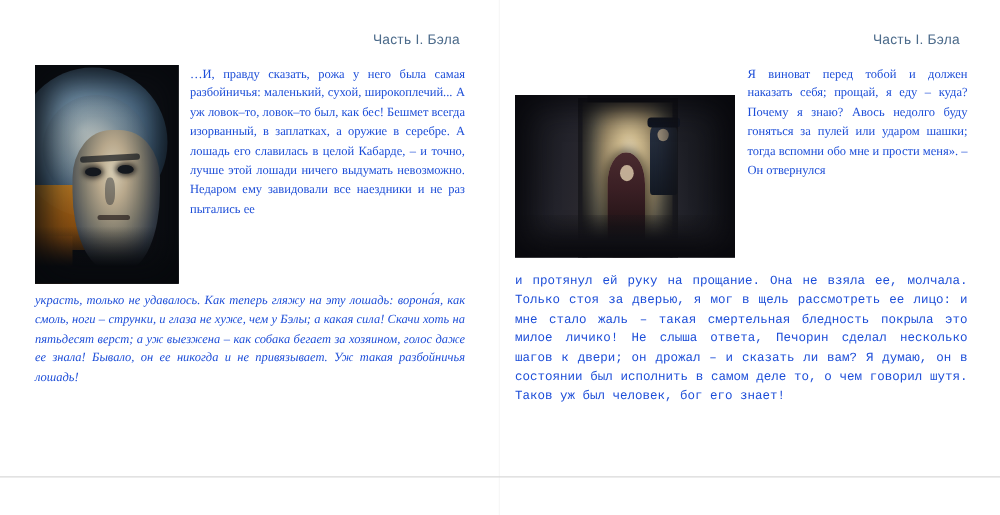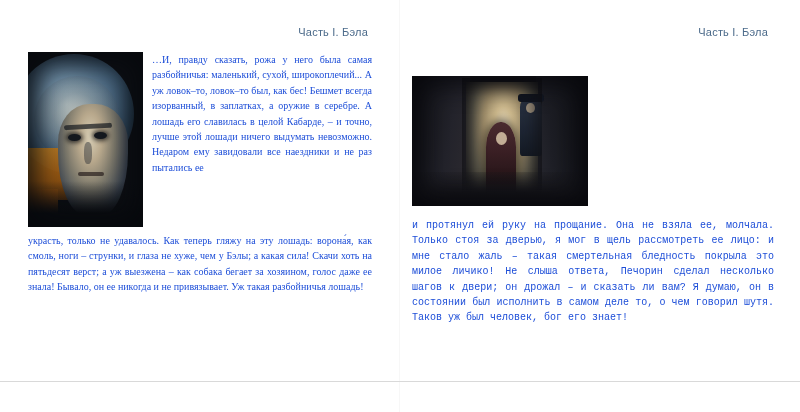--- a/index.html
+++ b/index.html
@@ -145,20 +145,21 @@
 
   .txt-left-top {
     left: 152px;
     top: 52px;
     width: 220px;
   }
   .txt-left-bottom {
     left: 28px;
     top: 233px;
     width: 344px;
+    font-style: italic;
   }
 
   
   .art-right {
     position: absolute;
     left: 12px;
     top: 76px;
     width: 176px;
     height: 130px;
     overflow: hidden;
@@ -311,20 +312,21 @@
         <div class="figure"></div>
         <div class="figure-face"></div>
         <div class="soldier"></div>
         <div class="soldier-cap"></div>
         <div class="soldier-face"></div>
         <div class="door-frame"></div>
         <div class="floor"></div>
         <div class="vign"></div>
       </div>
 
+      <div class="body-text txt-right-top">Я виноват перед тобой и должен наказать себя; прощай, я еду – куда? Почему я знаю? Авось недолго буду гонять­ся за пулей или ударом шашки; тогда вспом­ни обо мне и прости меня». – Он отвернулся</div>
 
       <div class="body-text txt-right-bottom">и протянул ей руку на прощание. Она не взяла ее, молчала. Только стоя за дверью, я мог в щель рассмотреть ее лицо: и мне стало жаль – такая смертельная бледность покрыла это милое личико! Не слыша ответа, Печорин сделал несколько шагов к двери; он дрожал – и сказать ли вам? Я думаю, он в состоянии был исполнить в самом деле то, о чем говорил шутя. Таков уж был человек, бог его знает!</div>
     </div>
 
     <div class="gutter"></div>
 
     <div class="footer-rule"></div>
   </div>
 </div>
 

